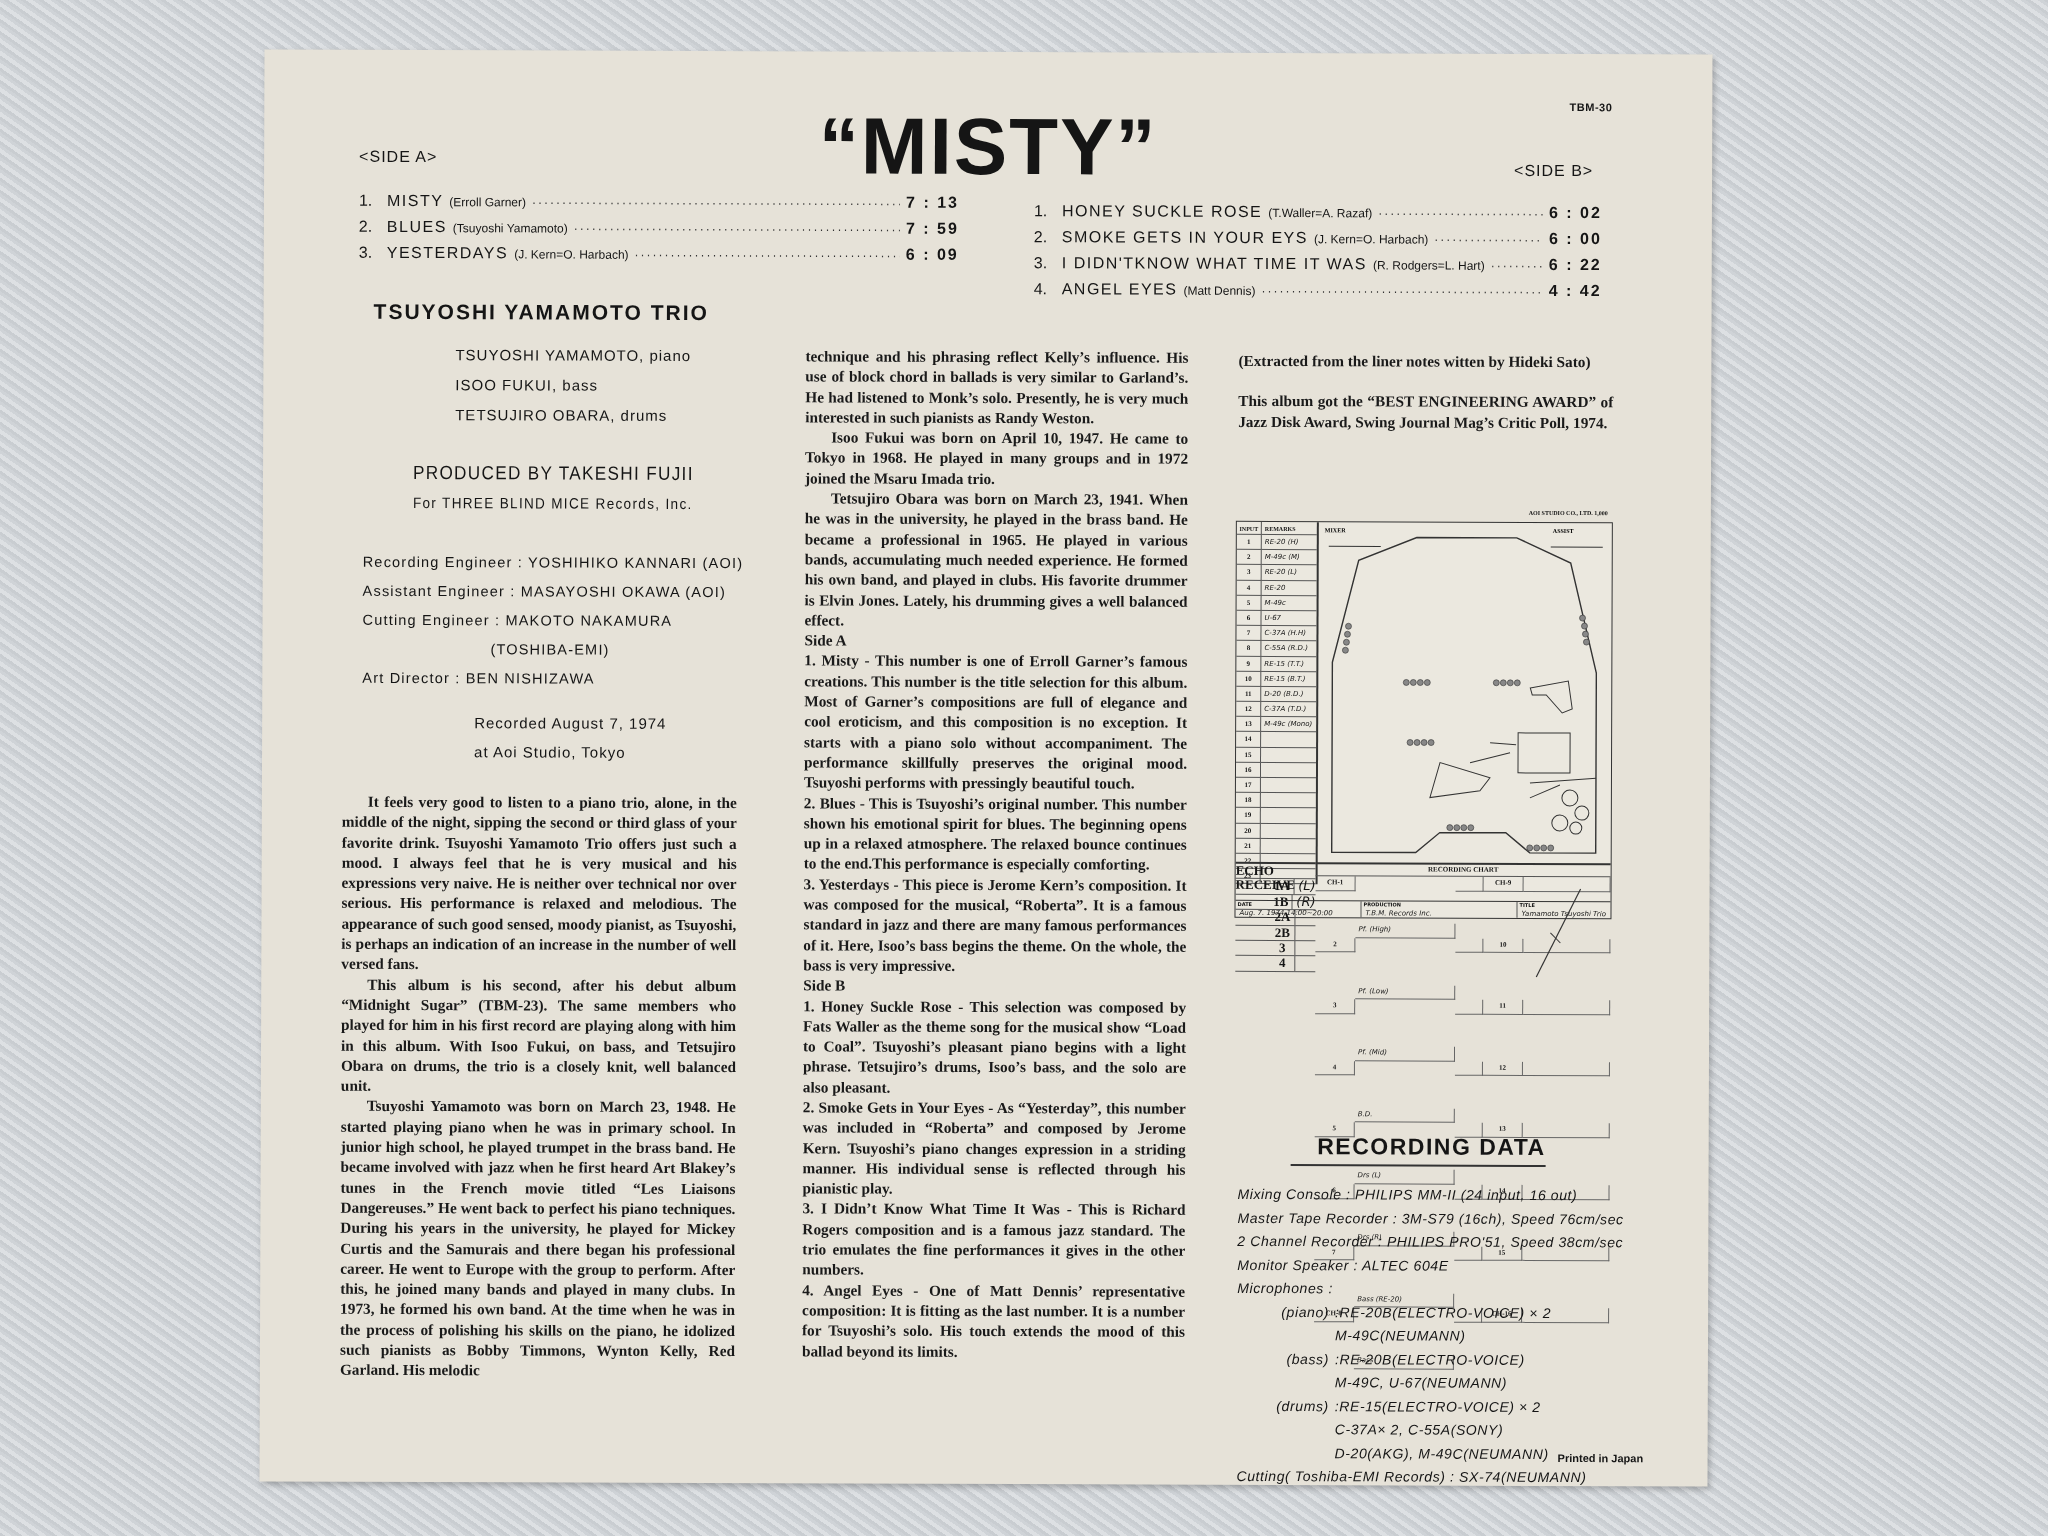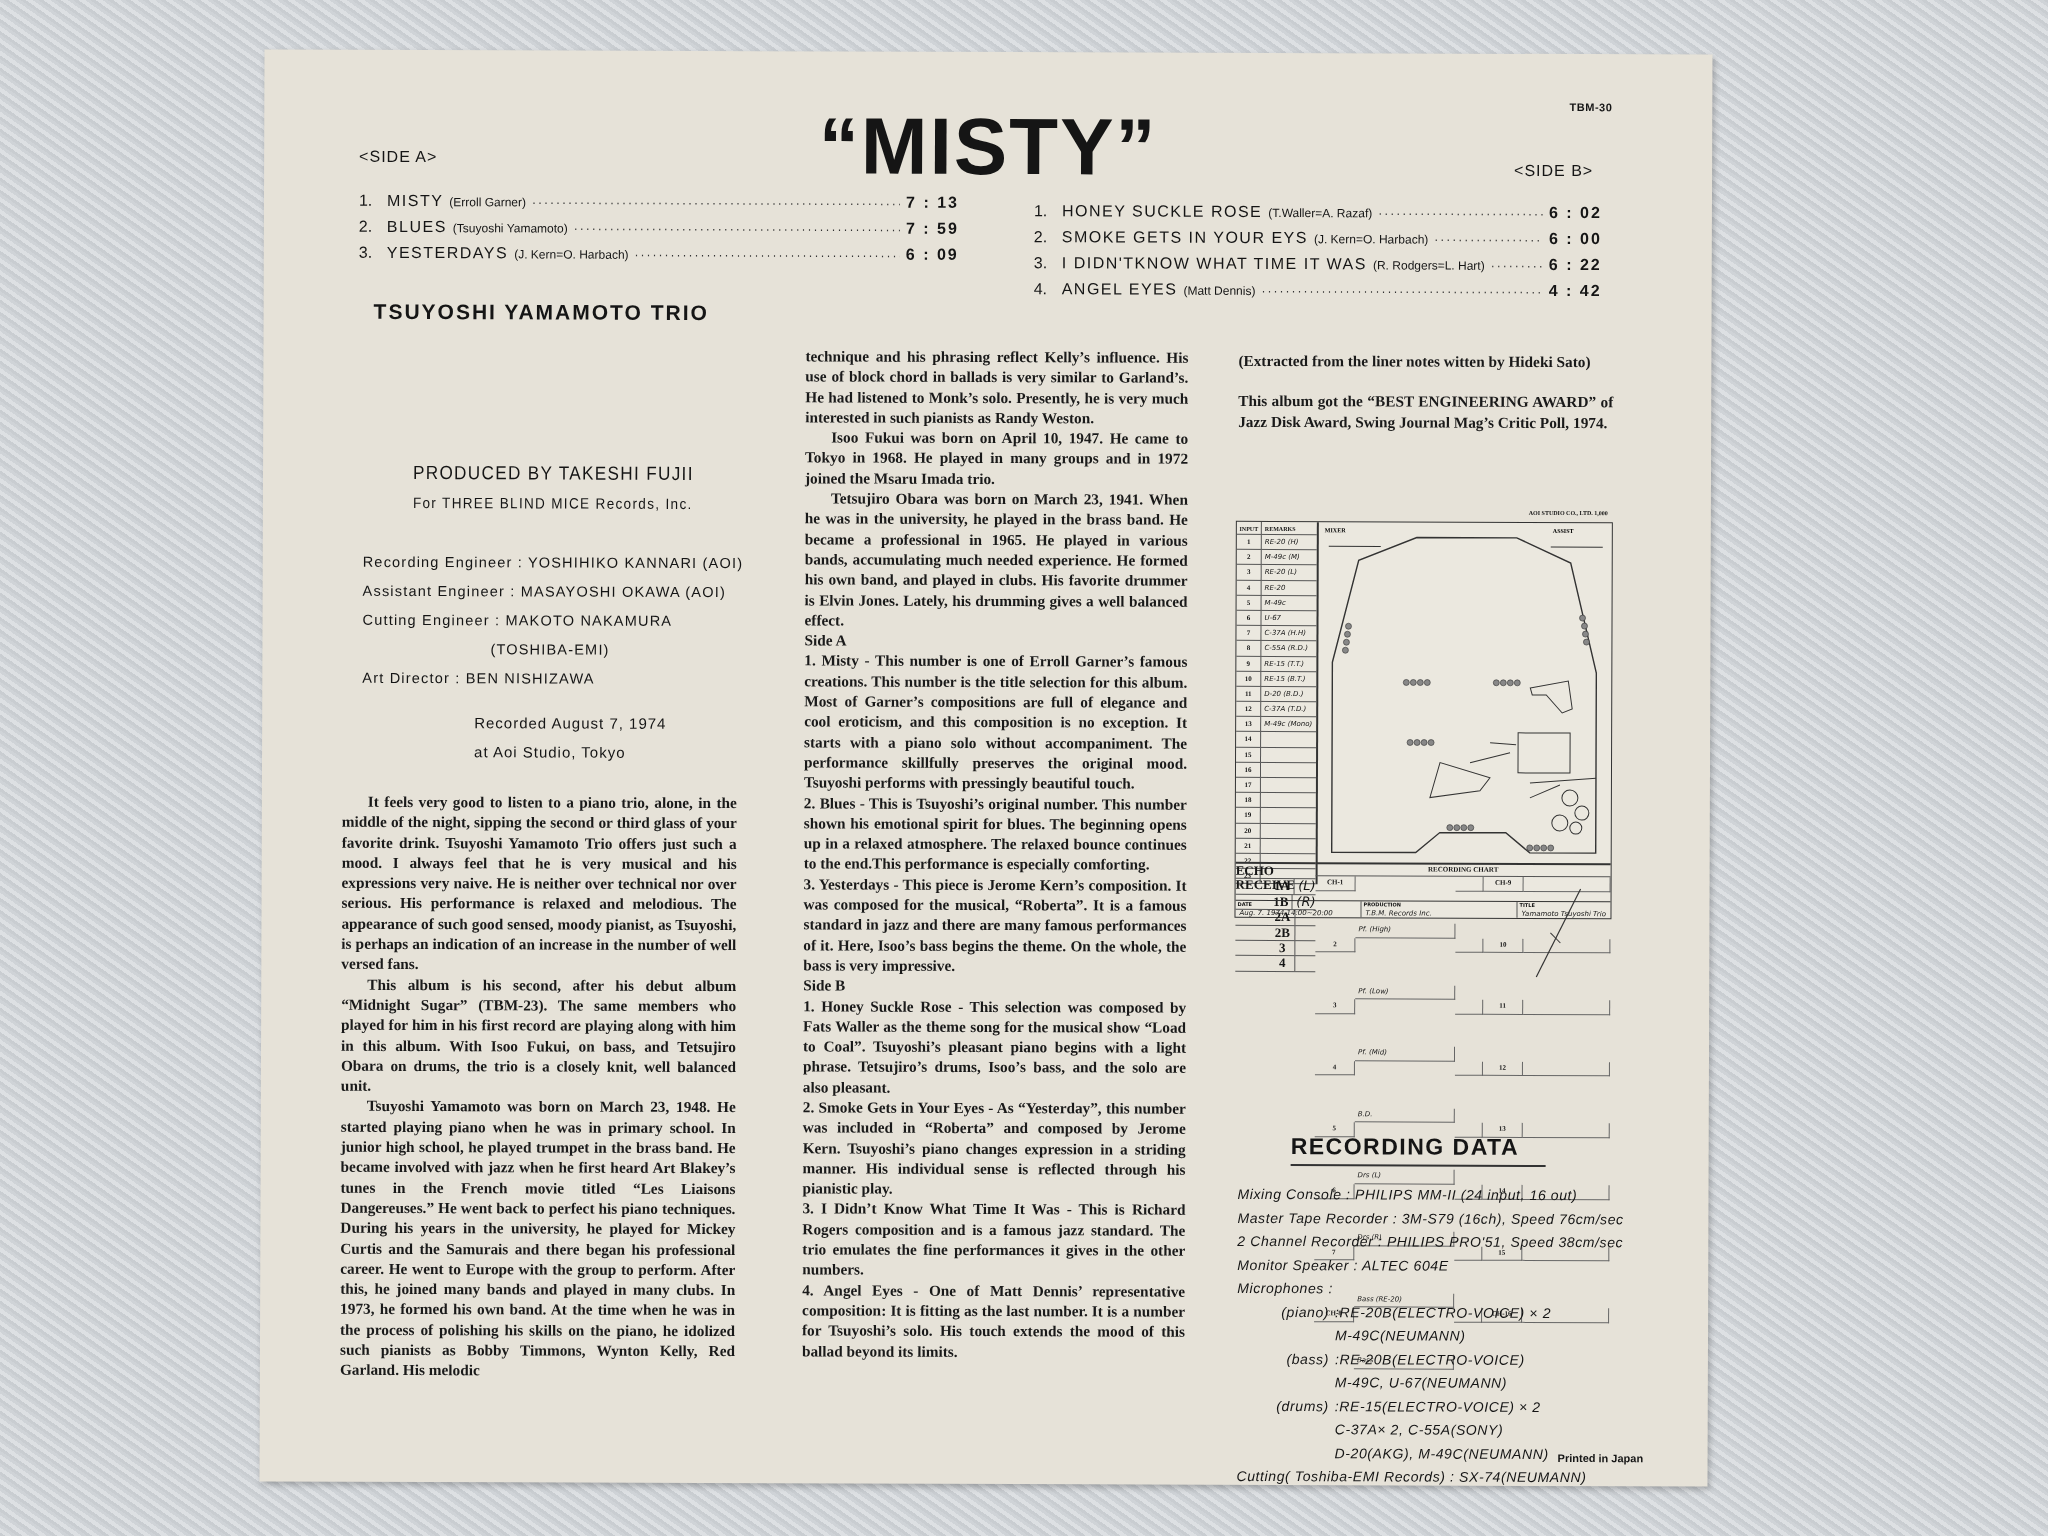--- a/index.html
+++ b/index.html
@@ -58,21 +58,21 @@
   .rec-grid .hw { font-family:"DejaVu Sans",sans-serif; font-style:italic; padding-left:3px;margin-top:47px; }
   .echo { position:absolute; left:0; width:80px; top:340px; bottom:16px; border-top:2px solid #333; font-size:13px; }
   .echo .row { height:14.4px; border-bottom:1px solid #555; display:flex; line-height:14px; }
   .echo .row .n { width:24px; text-align:center; border-right:1px solid #555; font-weight:bold;padding-left:35px; }
   .echo .row .r { flex:1; padding-left:4px; font-style:italic; font-family:"DejaVu Sans",sans-serif; }
   .chart-footer { position:absolute; left:0; right:0; bottom:0; height:16px; border-top:1.5px solid #333; display:flex; font-size:7px; }
   .chart-footer div { border-right:1px solid #555; padding-left:5px; position:relative; font-family:"DejaVu Sans",sans-serif; font-style:italic; }
   .chart-footer div span.l { position:absolute; left:2px; top:0; font-size:5px; font-style:normal; font-weight:bold; }
   .chart-footer div span.v { position:absolute; left:4px; bottom:0; }
   
-  .rd-title { left:1030px; top:1080px; font-size:23px; font-weight:bold; letter-spacing:1.5px; padding:0 0 4px 0; border-bottom:2px solid #333; width:255px; text-align:left; }
+  .rd-title { left:1030px; top:1080px; font-size:23px; font-weight:bold; letter-spacing:1.5px; padding:0 0 4px 0; border-bottom:2px solid #333; width:255px; text-align:right; }
   .rd { left:977px; top:1130px; font-size:14px; line-height:23.5px; letter-spacing:0.6px; white-space:nowrap;font-style:italic; }
   .rd .mic-row { display:flex; }
   .rd .mic-row .lbl { width:92px; text-align:right; padding-right:6px; }
   .rd .indent { padding-left:98px; }
   .printed { left:1258px; top:1398px; font-size:11px; font-weight:bold;padding-left:40px; }
 </style>
 </head>
 <body>
 
 <div class="sheet">
@@ -131,20 +131,25 @@
     <div class="track" style="left:770px; top:228px; width:568px;">
       <span class="num">4.</span>
       <span class="name">ANGEL EYES</span>
       <span class="composer">(Matt Dennis)</span>
       <span class="dots">······································································</span>
       <span class="time">4 : 42</span>
     </div>
   </div>
 
   <div class="abs artist">TSUYOSHI YAMAMOTO TRIO</div>
+  <div class="abs members">
+    <div>TSUYOSHI YAMAMOTO, piano</div>
+    <div>ISOO FUKUI, bass</div>
+    <div>TETSUJIRO OBARA, drums</div>
+  </div>
   <div class="abs producer">
     <div>PRODUCED BY TAKESHI FUJII</div>
     <div class="sub">For THREE BLIND MICE Records, Inc.</div>
   </div>
   <div class="abs credits">
     <div>Recording Engineer : YOSHIHIKO KANNARI (AOI)</div>
     <div>Assistant Engineer : MASAYOSHI OKAWA (AOI)</div>
     <div>Cutting Engineer : MAKOTO NAKAMURA</div>
     <div style="padding-left:128px;">                              (TOSHIBA-EMI)</div>
     <div>Art Director : BEN NISHIZAWA</div>

